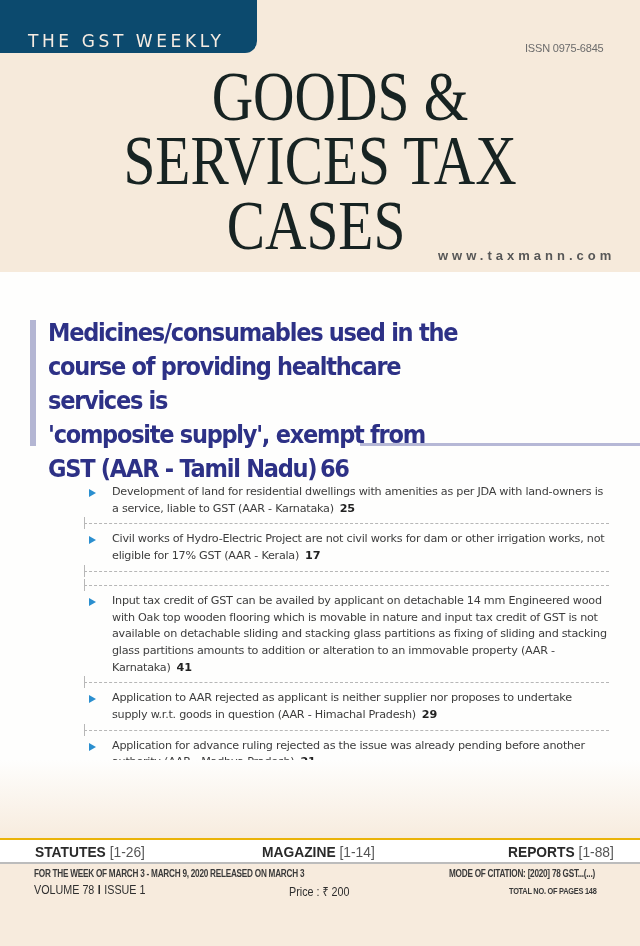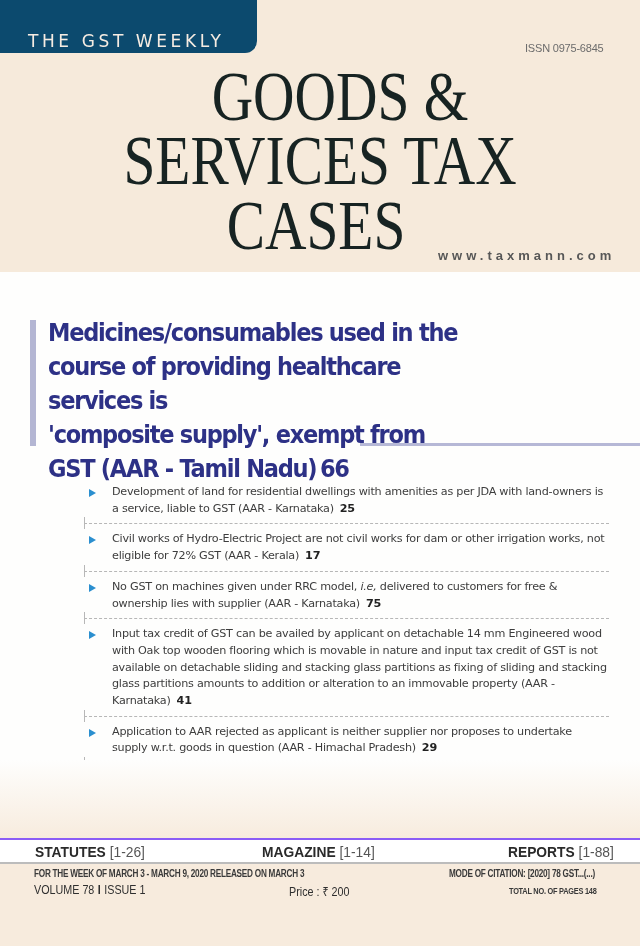--- a/index.html
+++ b/index.html
@@ -89,21 +89,21 @@
     }
 
     
     .bottom-fade {
       position: absolute; left: 0; top: 760px; width: 640px; height: 186px;
       background: linear-gradient(to bottom, #fefefd 0px, #f7ebdd 80px, #f7ebdd 186px);
     }
     .sections-bar {
       position: absolute; left: 0; top: 838px; width: 640px; height: 26px;
       background: #ffffff;
-      border-top: 2px solid #8b5cf6;
+      border-top: 2px solid #eab308;
       border-bottom: 2px solid #bcbcbc;
     }
     .section-item {
       position: absolute; top: 3px; font-size: 15px; line-height: 18px;
       color: #2a2a2a; white-space: nowrap;
       transform: scaleX(0.92); transform-origin: left top;
     }
     .section-item b { font-weight: bold; }
     .section-item .range { color: #555; }
     .sec-statutes { left: 35px; }
@@ -153,28 +153,24 @@
 
 <div class="cases">
   <div class="case">
     <span class="case-bullet"></span>
     <span>Development of land for residential dwellings with amenities as per JDA with land-owners is a service, liable to GST (AAR - Karnataka)</span><span class="case-ref">25</span>
   </div>
   <div class="case-sep"></div>
 
   <div class="case">
     <span class="case-bullet"></span>
-    <span>Civil works of Hydro-Electric Project are not civil works for dam or other irrigation works, not eligible for 72% GST (AAR - Kerala)</span><span class="case-ref">17</span>
-  </div>
-  <div class="case-sep"></div>
-
-  <div class="case">
-    <span class="case-bullet"></span>
-    <span>No GST on machines given under RRC model, </span><i>i.e,</i><span> delivered to customers for free &amp; ownership lies with supplier (AAR - Karnataka)</span><span class="case-ref">75</span>
-  </div>
+    <span>Civil works of Hydro-Electric Project are not civil works for dam or other irrigation works, not eligible for 17% GST (AAR - Kerala)</span><span class="case-ref">17</span>
+  </div>
+  <div class="case-sep"></div>
+
   <div class="case-sep"></div>
 
   <div class="case">
     <span class="case-bullet"></span>
     <span>Input tax credit of GST can be availed by applicant on detachable 14 mm Engineered wood with Oak top wooden flooring which is movable in nature and input tax credit of GST is not available on detachable sliding and stacking glass partitions as fixing of sliding and stacking glass partitions amounts to addition or alteration to an immovable property (AAR - Karnataka)</span><span class="case-ref">41</span>
   </div>
   <div class="case-sep"></div>
 
   <div class="case">
     <span class="case-bullet"></span>

